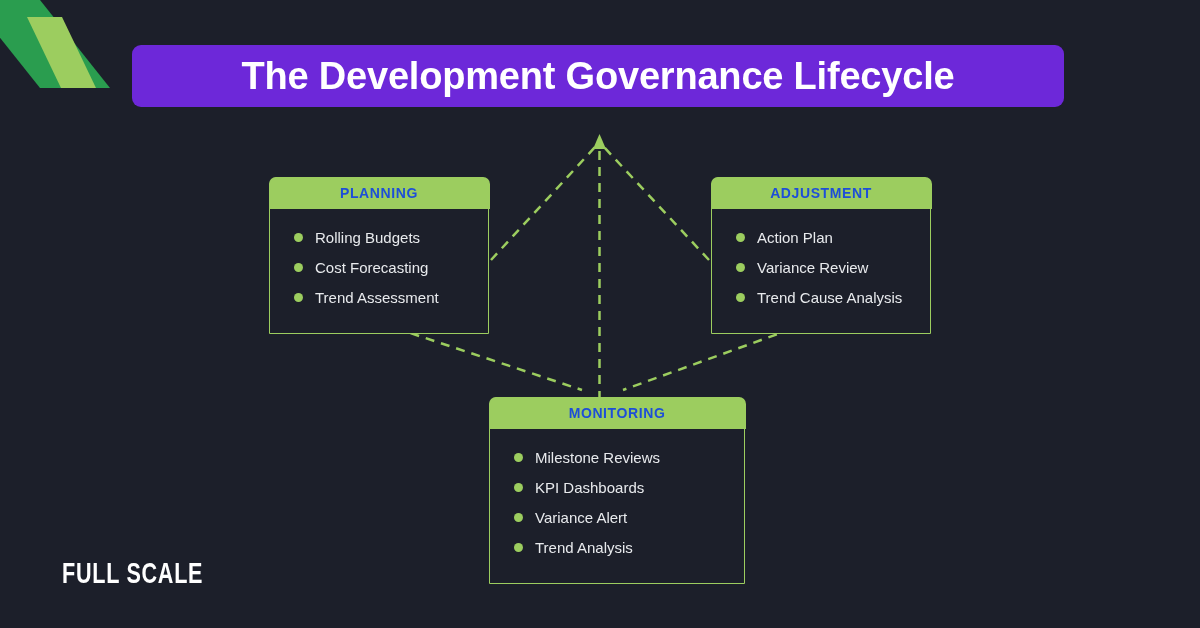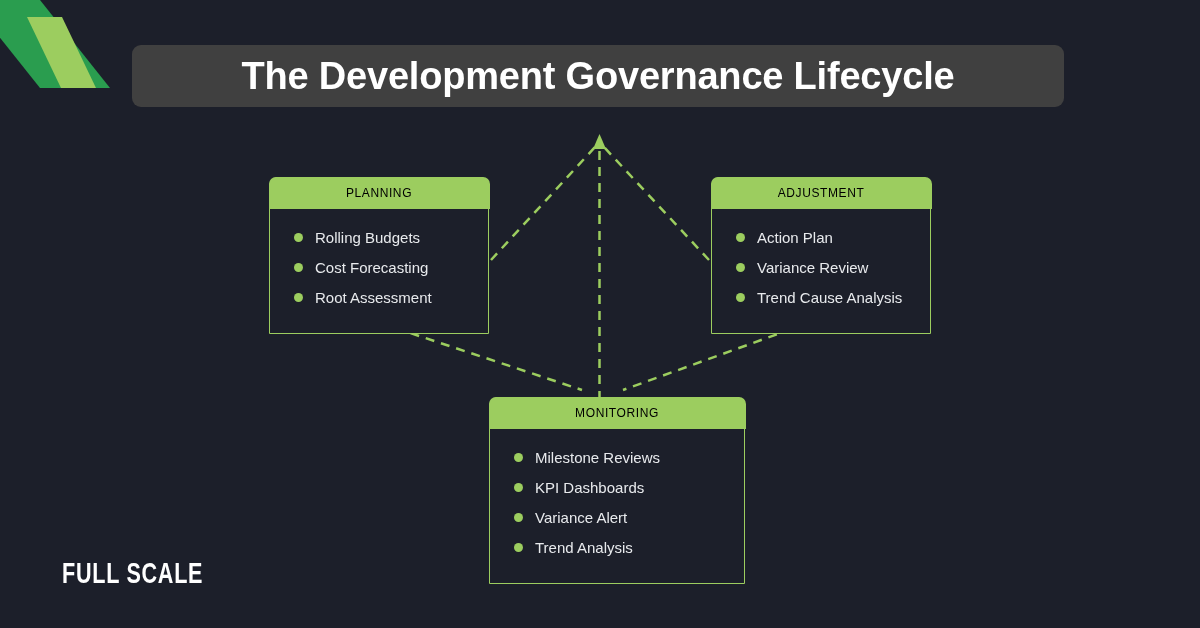--- a/index.html
+++ b/index.html
@@ -25,21 +25,21 @@
     pointer-events: none;
   }
 
   
   #title-banner {
     position: absolute;
     left: 132px;
     top: 45px;
     width: 932px;
     height: 62px;
-    background: #404040;
+    background: #6d28d9;
     border-radius: 9px;
     display: flex;
     align-items: center;
     justify-content: center;
   }
   #title-banner .title-text {
     color: #ffffff;
     font-size: 38px;
     font-weight: bold;
     letter-spacing: -0.2px;
@@ -67,23 +67,23 @@
   .card-header {
     background: #9ccd5f;
     height: 32px;
     display: flex;
     align-items: center;
     justify-content: center;
     border-radius: 7px 7px 0 0;
     margin: -1.5px -1.5px 0 -1.5px;
   }
   .card-header .card-title {
-    color: #000000;
-    font-size: 12px;
-    font-weight: normal;
+    color: #1d4ed8;
+    font-size: 14px;
+    font-weight: bold;
     letter-spacing: 0.6px;
   }
   .card-body {
     padding: 14px 0 20px 0;
   }
   .card-item {
     display: flex;
     align-items: center;
     height: 30px;
     padding-left: 24px;
@@ -158,21 +158,21 @@
     <div class="card-item">
       <span class="bullet"></span>
       <span class="item-label">Rolling Budgets</span>
     </div>
     <div class="card-item">
       <span class="bullet"></span>
       <span class="item-label">Cost Forecasting</span>
     </div>
     <div class="card-item">
       <span class="bullet"></span>
-      <span class="item-label">Root Assessment</span>
+      <span class="item-label">Trend Assessment</span>
     </div>
   </div>
 </div>
 
 <div class="card" id="card-adjustment">
   <div class="card-header">
     <span class="card-title">ADJUSTMENT</span>
   </div>
   <div class="card-body">
     <div class="card-item">

